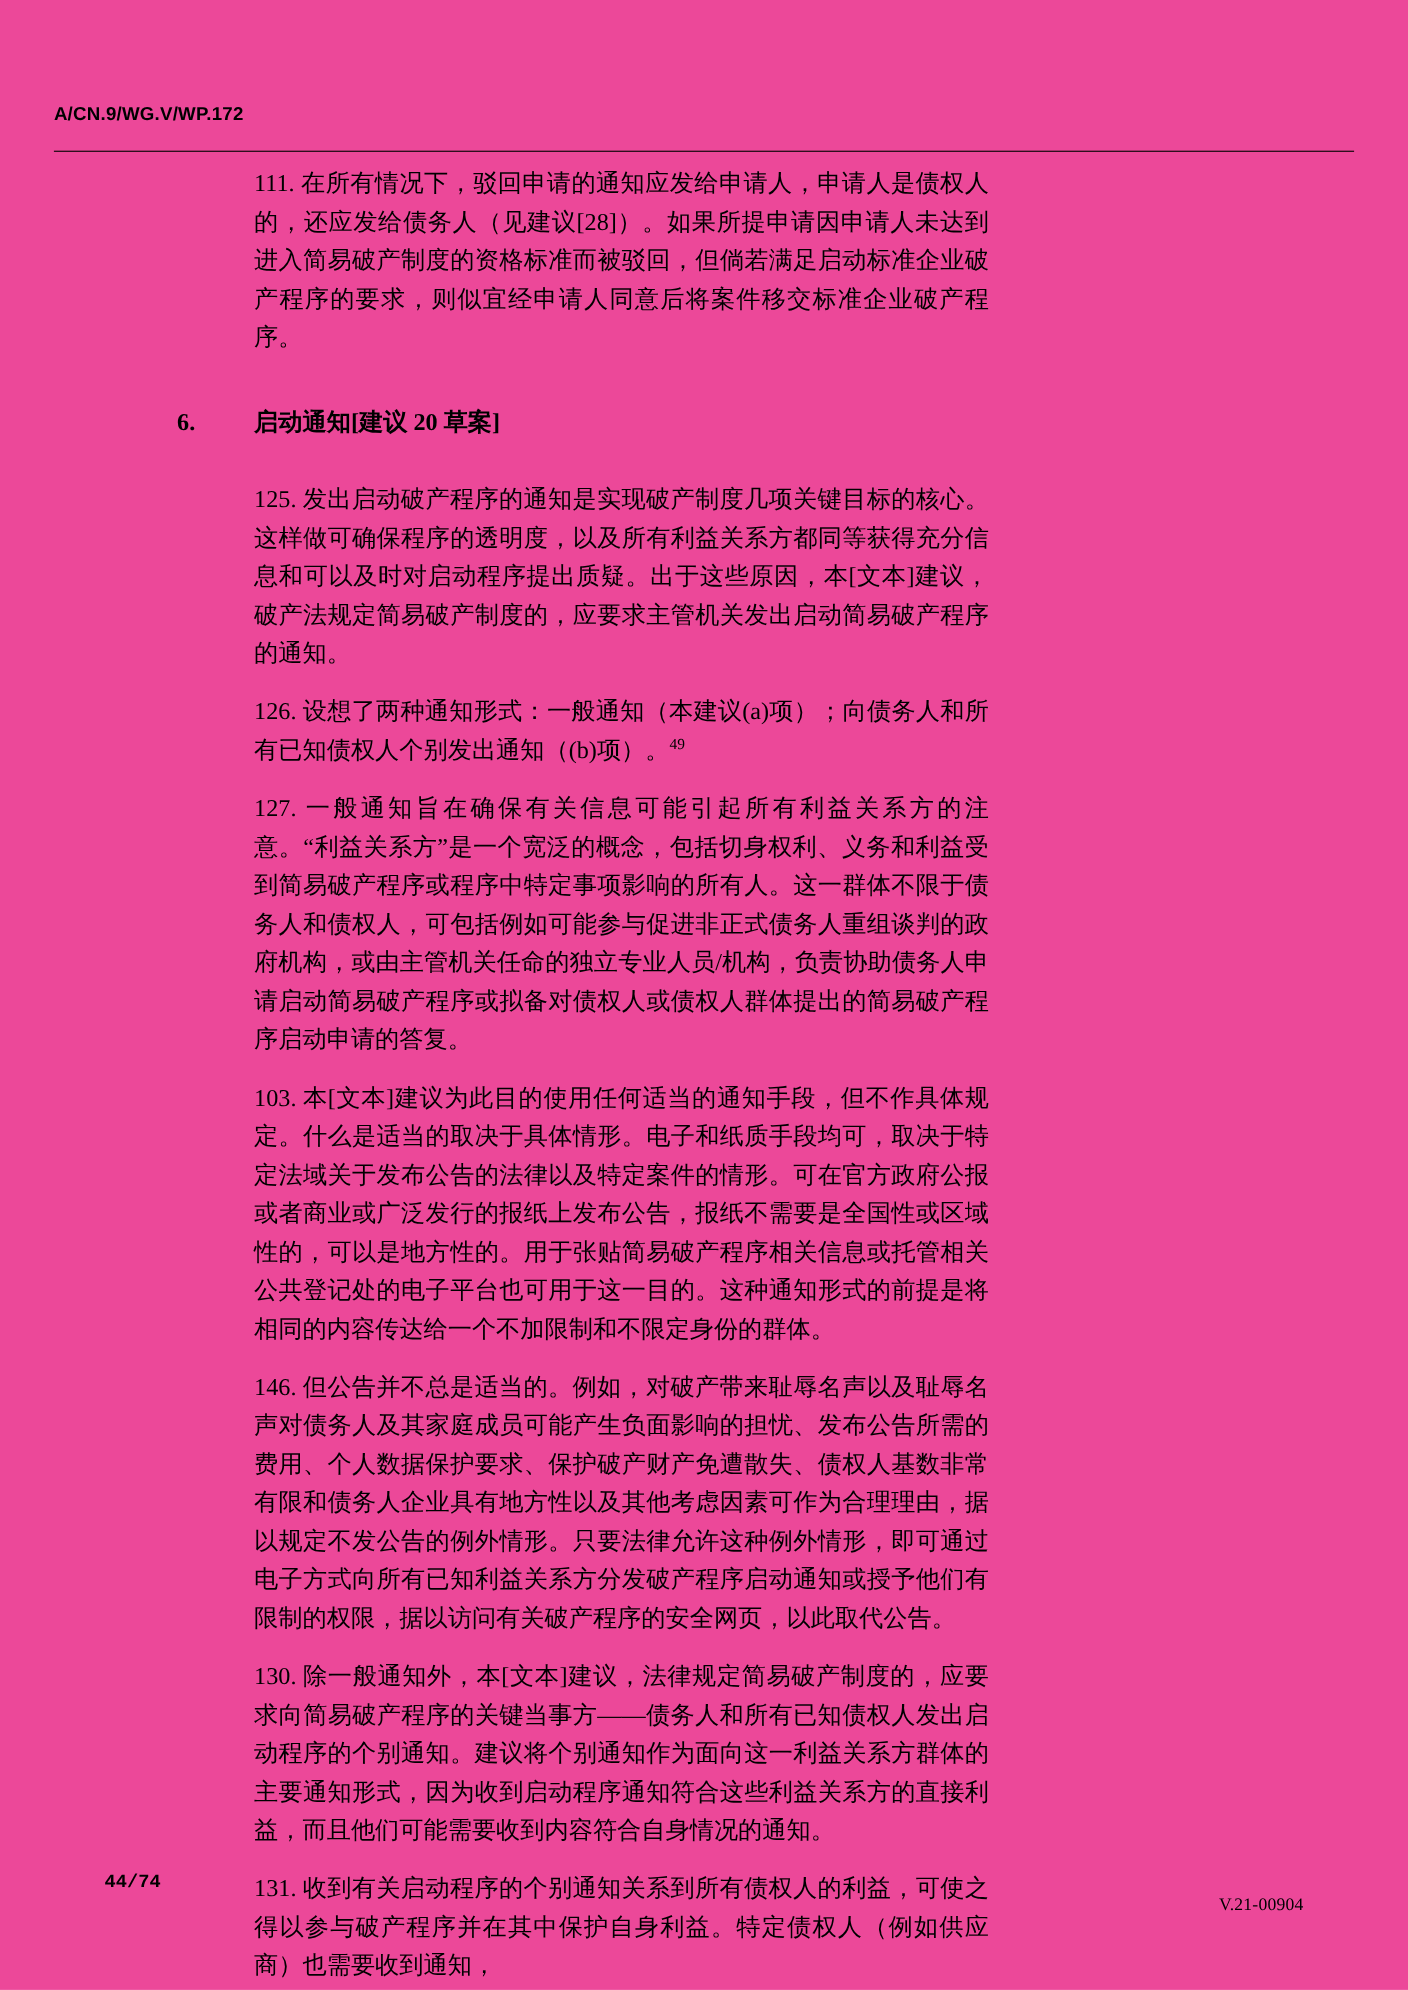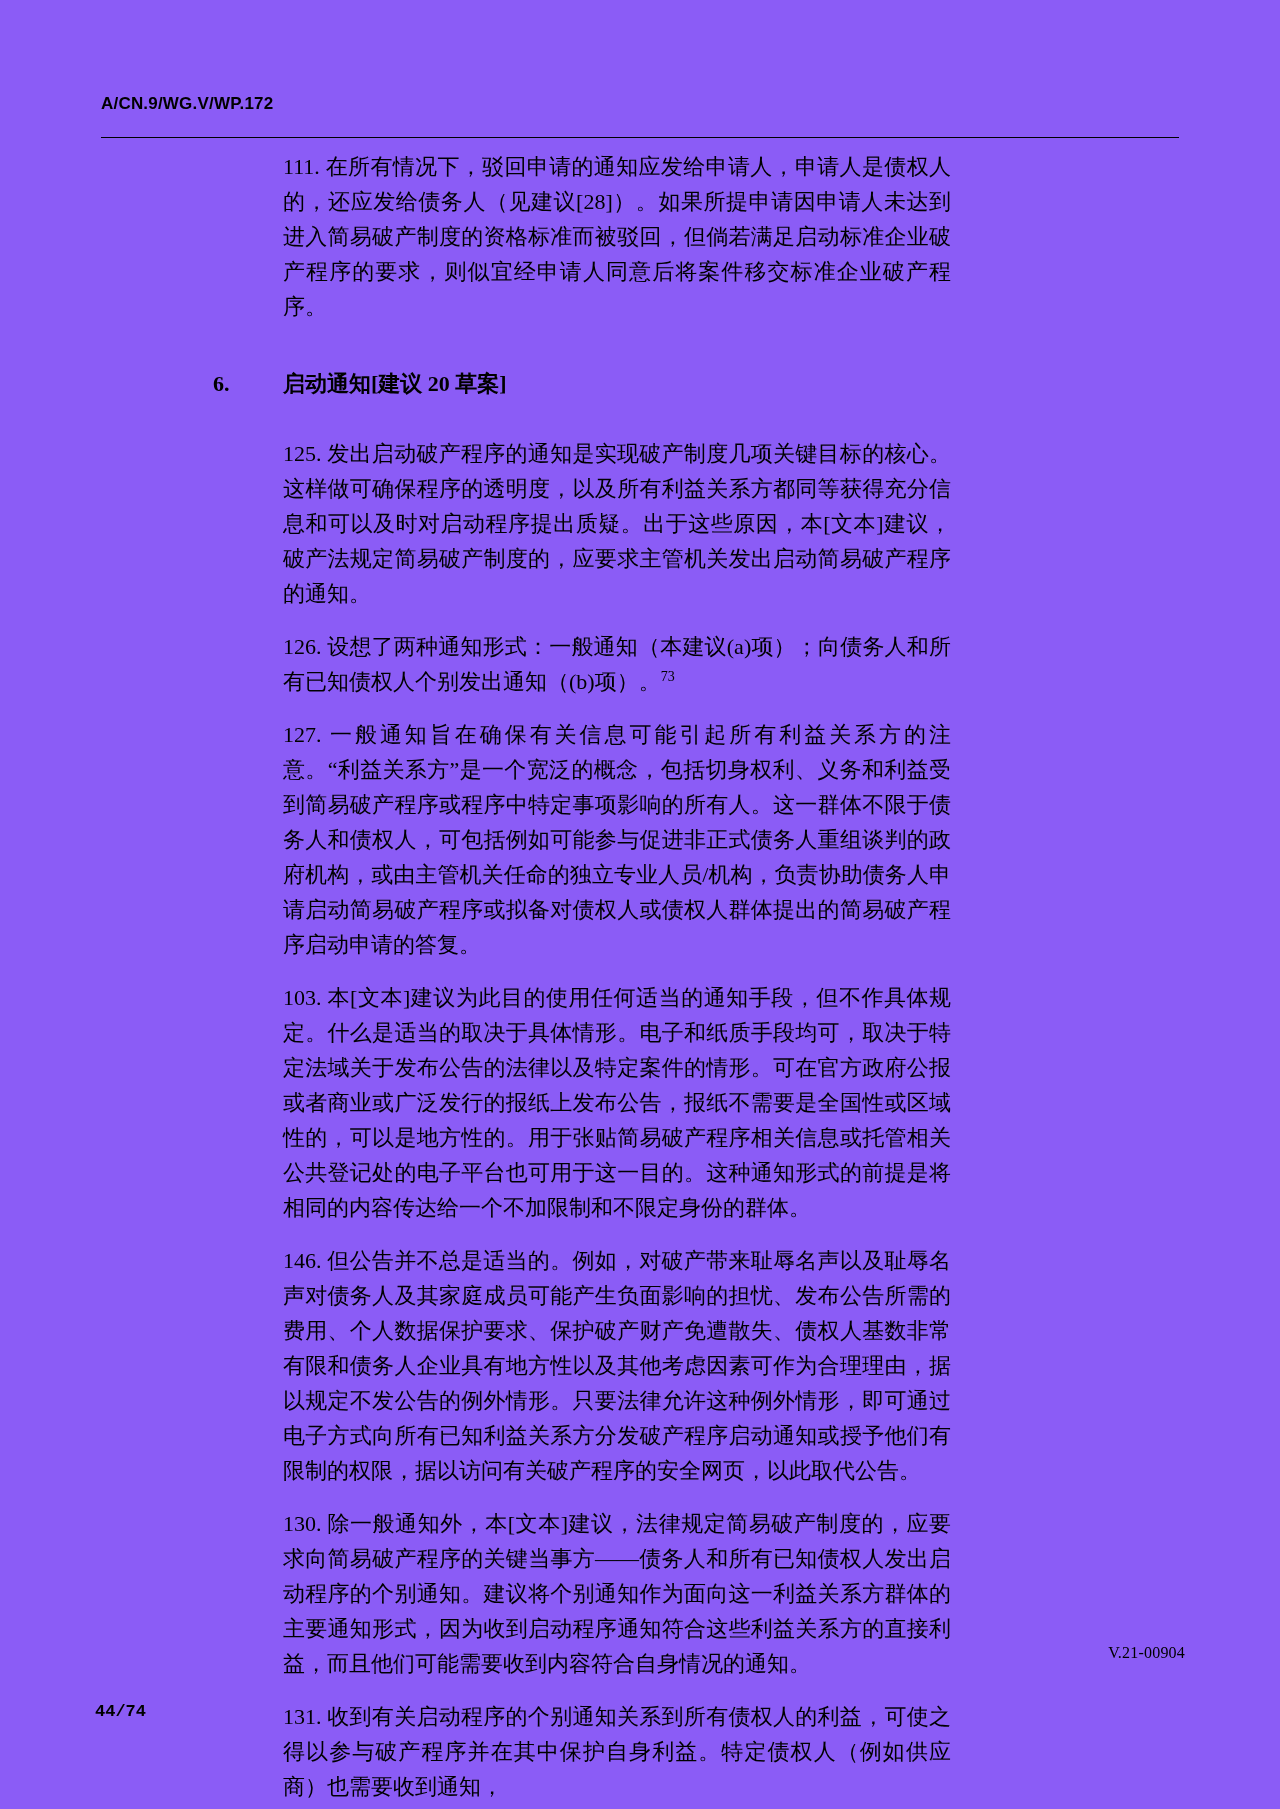--- a/index.html
+++ b/index.html
@@ -5,23 +5,23 @@
   html, body {
     margin: 0;
     padding: 0;
     background: #ffffff;
   }
   .page {
     position: relative;
     width: 1280px;
     height: 1809px;
     margin: 0 auto;
-    background: #8b5cf6;
+    background: #ec4899;
     box-sizing: border-box;
-    padding: 0 101px;
+    padding: 0 49px;
     font-family: "Liberation Serif", "DejaVu Serif", serif;
     color: #000000;
     overflow: hidden;
   }
   .doc-header {
     padding-top: 93px;
     font-family: "Liberation Sans", "DejaVu Sans", sans-serif;
     font-weight: bold;
     font-size: 17px;
     line-height: 22px;
@@ -65,21 +65,21 @@
     position: absolute;
     left: 95px;
     top: 1702px;
     font-family: Liberation Mono, monospace;
     font-weight: bold;
     font-size: 17px;
   }
   .page-footer-right {
     position: absolute;
     right: 95px;
-    top: 1644px;
+    top: 1723px;
     font-size: 16px;
     letter-spacing: 0.2px;
   }
 </style>
 </head>
 <body>
 
 <div class="page">
 
   <div class="doc-header">A/CN.9/WG.V/WP.172</div>
@@ -94,21 +94,21 @@
     <div class="section-heading">
       <span class="sec-num">6.</span>
       <span>启动通知[建议 20 草案]</span>
     </div>
 
     <p class="para">
       <span>125. 发出启动破产程序的通知是实现破产制度几项关键目标的核心。这样做可确保程序的透明度，以及所有利益关系方都同等获得充分信息和可以及时对启动程序提出质疑。出于这些原因，本[文本]建议，破产法规定简易破产制度的，应要求主管机关发出启动简易破产程序的通知。</span>
     </p>
 
     <p class="para">
-      <span>126. 设想了两种通知形式：一般通知（本建议(a)项）；向债务人和所有已知债权人个别发出通知（(b)项）。</span><sup>73</sup>
+      <span>126. 设想了两种通知形式：一般通知（本建议(a)项）；向债务人和所有已知债权人个别发出通知（(b)项）。</span><sup>49</sup>
     </p>
 
     <p class="para">
       <span>127. 一般通知旨在确保有关信息可能引起所有利益关系方的注意。“利益关系方”是一个宽泛的概念，包括切身权利、义务和利益受到简易破产程序或程序中特定事项影响的所有人。这一群体不限于债务人和债权人，可包括例如可能参与促进非正式债务人重组谈判的政府机构，或由主管机关任命的独立专业人员/机构，负责协助债务人申请启动简易破产程序或拟备对债权人或债权人群体提出的简易破产程序启动申请的答复。</span>
     </p>
 
     <p class="para">
       <span>103. 本[文本]建议为此目的使用任何适当的通知手段，但不作具体规定。什么是适当的取决于具体情形。电子和纸质手段均可，取决于特定法域关于发布公告的法律以及特定案件的情形。可在官方政府公报或者商业或广泛发行的报纸上发布公告，报纸不需要是全国性或区域性的，可以是地方性的。用于张贴简易破产程序相关信息或托管相关公共登记处的电子平台也可用于这一目的。这种通知形式的前提是将相同的内容传达给一个不加限制和不限定身份的群体。</span>
     </p>
 

